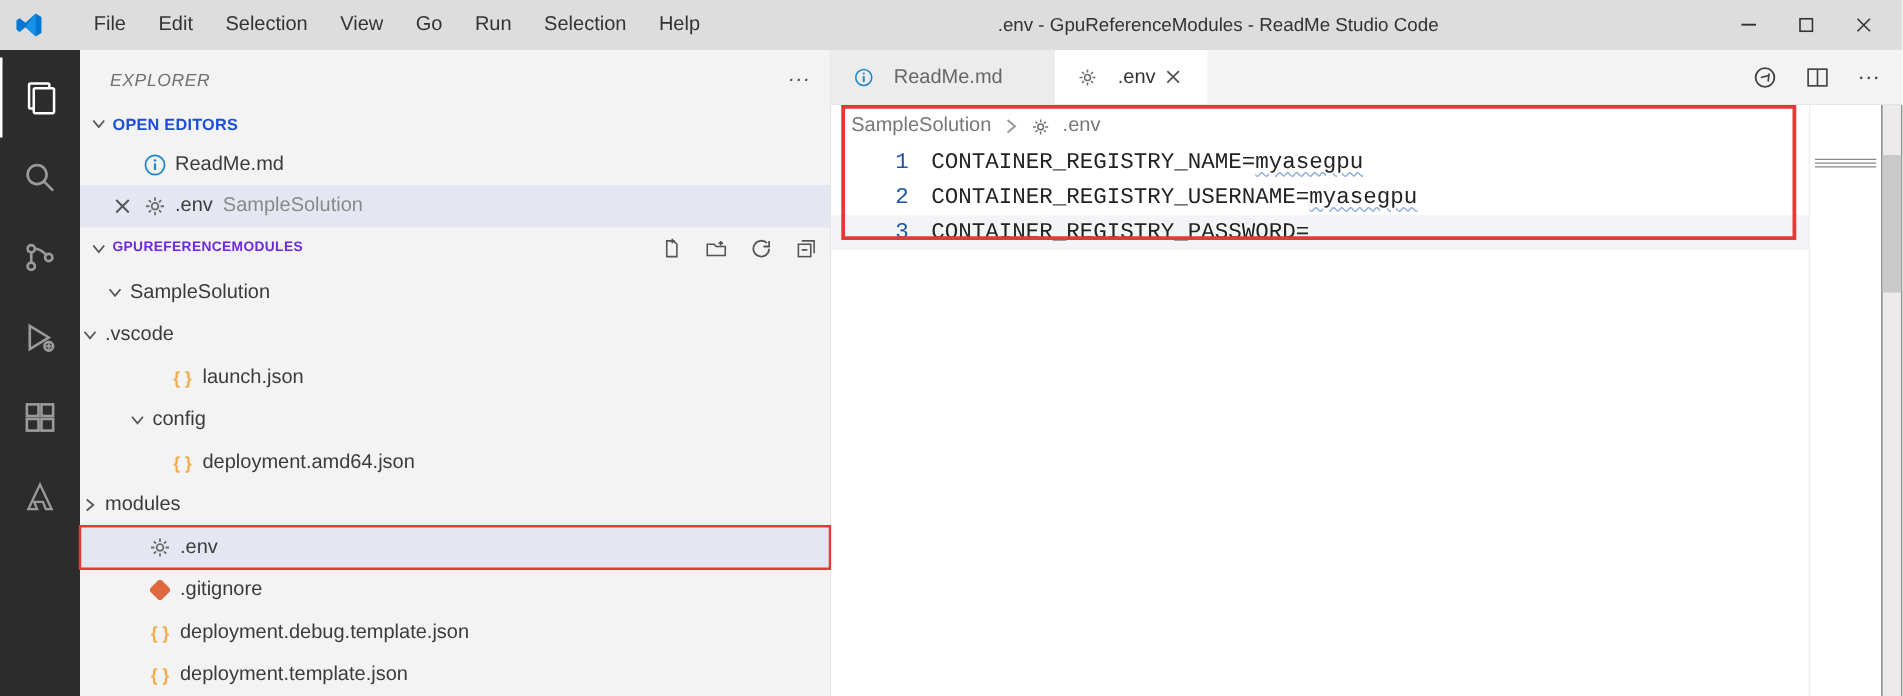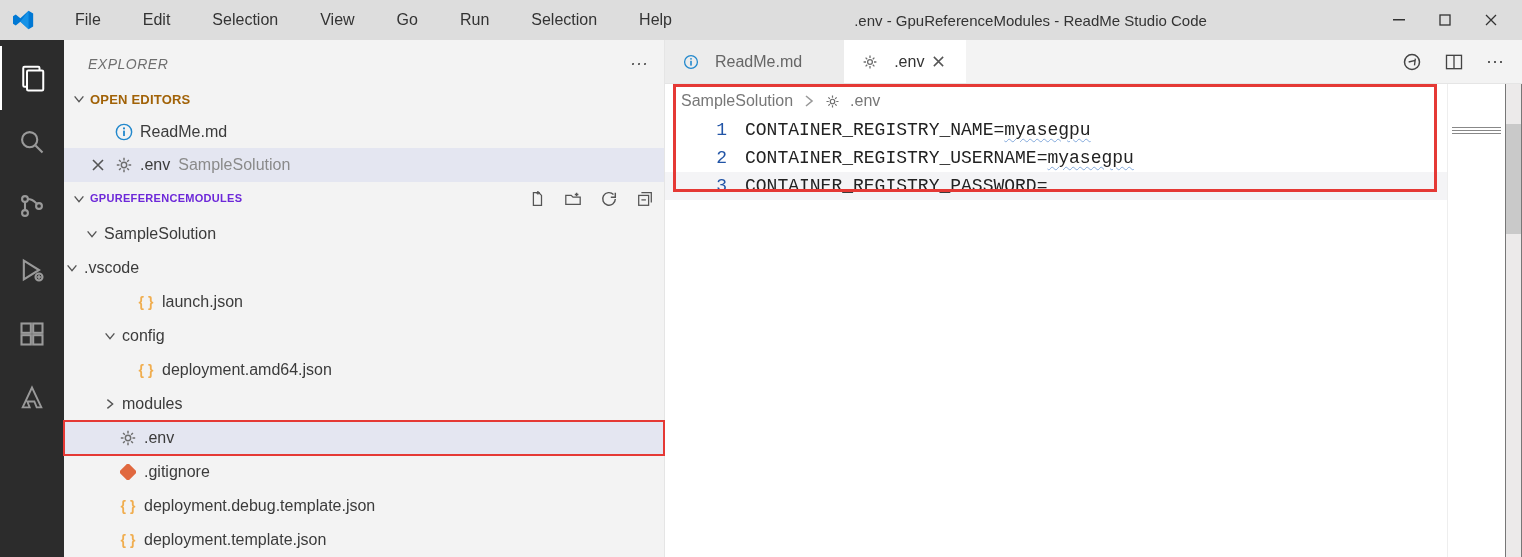--- a/index.html
+++ b/index.html
@@ -1,41 +1,41 @@
 <!DOCTYPE html>
 <html><head>
 <meta charset="utf-8">
 <style>
   * { margin: 0; padding: 0; box-sizing: border-box; }
   body { font-family: "Segoe UI", -apple-system, sans-serif; font-size: 13px; color: #333; background: #fff; overflow: hidden; height: 557px; width: 1522px; }
 
   
   .title-bar { height: 40px; background: #dddddd; display: flex; align-items: center; padding: 0 8px; }
   .title-logo { width: 24px; height: 24px; margin: 0 8px 0 4px; display:flex; align-items:center; justify-content:center;}
-  .menu-bar { display: flex; gap: 16px; margin-left: 18px;}
+  .menu-bar { display: flex; gap: 0; margin-left: 18px;}
   .menu-item { padding: 6px 13px; font-size: 16px; color: #333; cursor: default; }
   .title-text { flex: 1; text-align: center; font-size: 15px; color: #333; }
   .window-controls { display: flex; gap: 0; }
   .win-ctrl { width: 46px; height: 40px; display: flex; align-items: center; justify-content: center; }
 
   
   .layout { display: flex; height: calc(557px - 40px); }
 
   
   .activity-bar { width: 64px; background: #2c2c2c; display: flex; flex-direction: column; align-items: center; padding-top: 6px; }
   .activity-icon { width: 64px; height: 64px; display: flex; align-items: center; justify-content: center; color: #9a9a9a; position: relative; }
   .activity-icon.active { color: #fff; }
   .activity-icon.active::before { content: ""; position: absolute; left: 0; top: 0; bottom: 0; width: 2px; background: #fff; }
 
   
   .sidebar { width: 601px; background: #f3f3f3; border-right: 1px solid #e5e5e5; display: flex; flex-direction: column; }
   .sidebar-header { display: flex; align-items: center; justify-content: space-between; padding: 12px 16px 8px 24px; height: 44px; font-style: italic;}
   .sidebar-title { font-size: 14px; color: #6f6f6f; letter-spacing: .5px; }
   .sidebar-more { color: #555; font-size:18px;}
-  .section-header { display: flex; align-items: center; padding: 4px 8px 4px 8px; font-size: 13px; font-weight: 700; color: #a16207; letter-spacing:.2px; height:32px;}
+  .section-header { display: flex; align-items: center; padding: 4px 8px 4px 8px; font-size: 13px; font-weight: 700; color: #1d4ed8; letter-spacing:.2px; height:32px;}
   .section-header .chev { margin-right: 4px; }
   .open-editors-item, .tree-item { display: flex; align-items: center; padding: 4px 0 4px 18px; height: 34px; font-size: 16px; color: #3b3b3b; }
   .open-editors-item .slot-close { width: 32px; display:flex; justify-content:center; color:#555;}
   .open-editors-item.active { background: #e4e6f1; }
   .project-header { display:flex; align-items:center; justify-content:space-between; padding:2px 10px 2px 8px; height:36px;}
   .project-header-left { display:flex; font-size:11px; font-weight:700; color:#6d28d9; letter-spacing:.3px;}
   .project-header-right { display:flex; gap:18px; color:#555;}
   .tree { }
   .tree-row { display:flex; align-items:center; height:34px; font-size:16px; color:#3b3b3b; }
   .tree-row.active { background:#e4e6f1; }
@@ -266,21 +266,21 @@
               <path d="M3 5l5 6 5-6" fill="none" stroke="#555" stroke-width="1.6"></path>
             </svg>
           </span>
           <span style="margin-left:4px;">config</span>
         </div>
         <div class="tree-row" style="padding-left: 56px;">
           <span class="chev"></span>
           <span class="file-icon curly">{ }</span>
           <span>deployment.amd64.json</span>
         </div>
-        <div class="tree-row" style="padding-left: 38px;">
+        <div class="tree-row" style="">
           <span class="chev">
             <svg width="14" height="14" viewBox="0 0 16 16">
               <path d="M5 3l6 5-6 5" fill="none" stroke="#555" stroke-width="1.6"></path>
             </svg>
           </span>
           <span style="margin-left:4px;">modules</span>
         </div>
         <div class="tree-row active red-box" style="padding-left: 38px;">
           <span class="chev"></span>
           <span class="file-icon gear">

